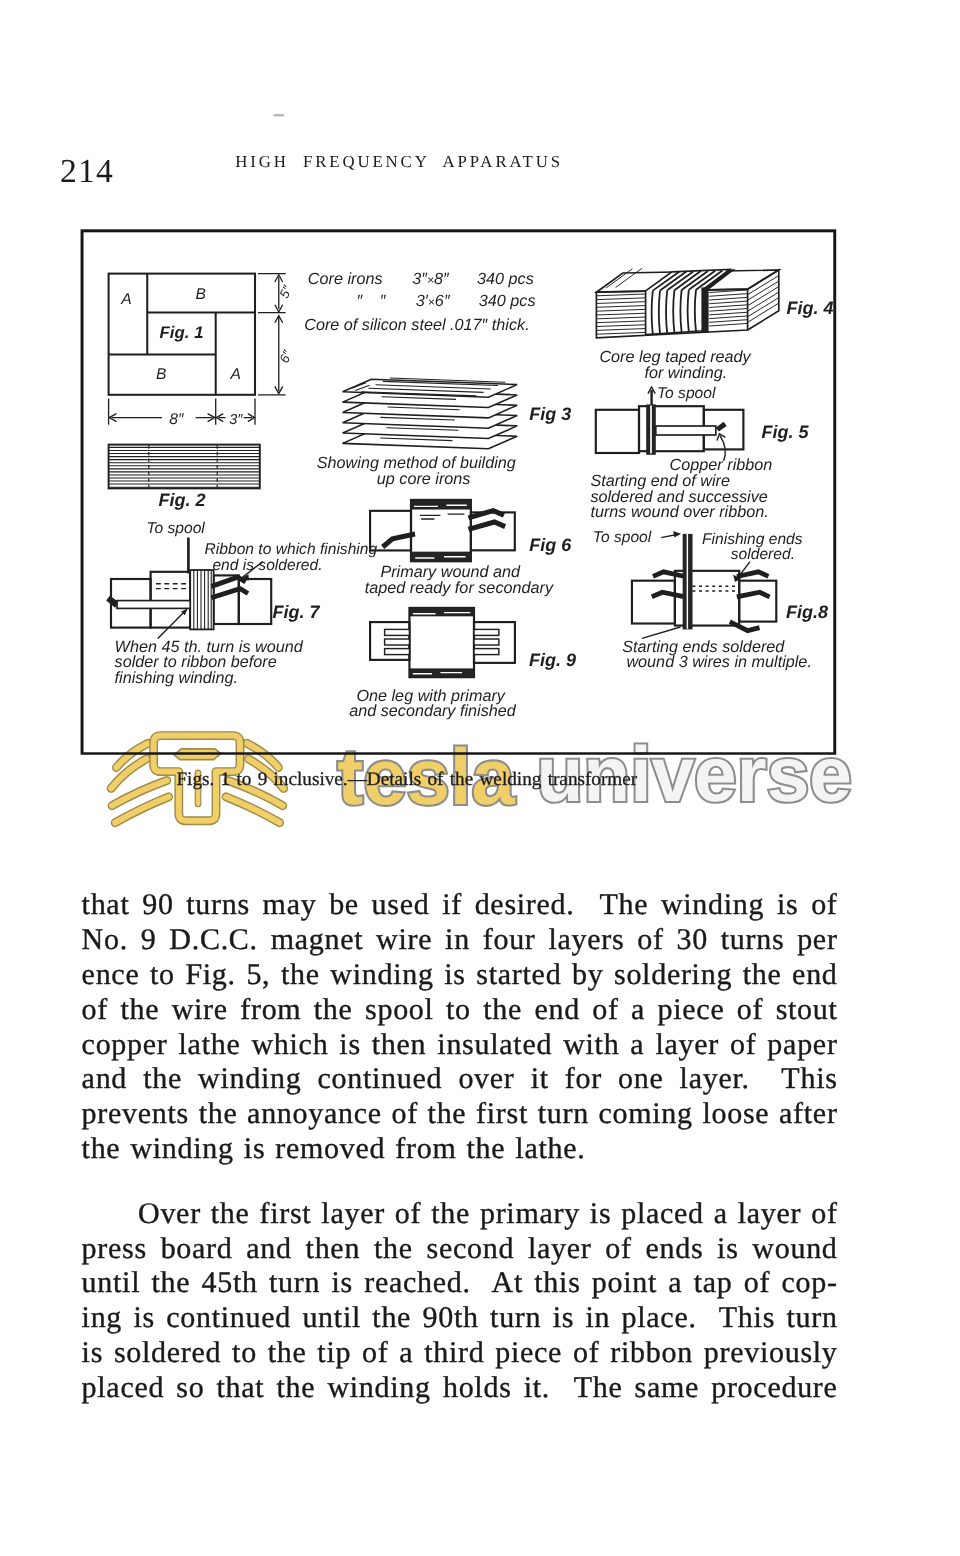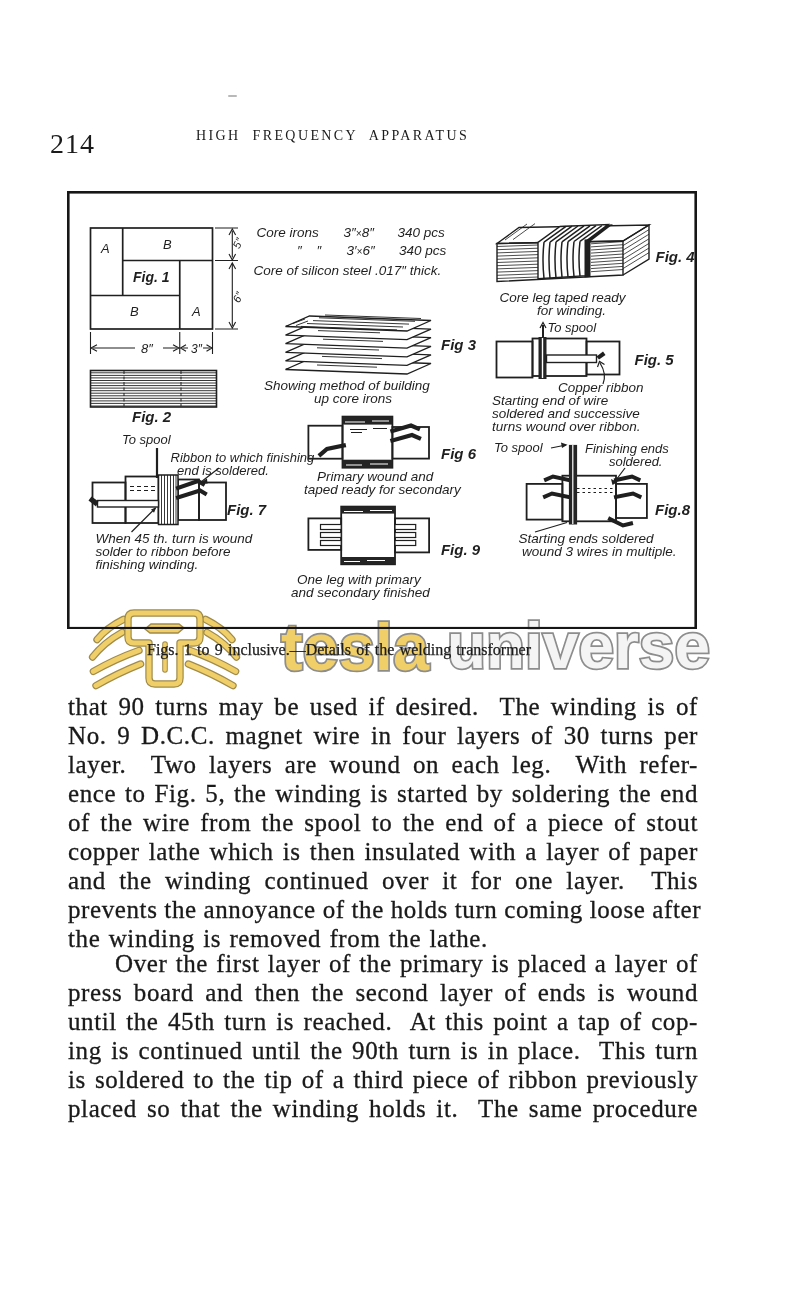--- a/index.html
+++ b/index.html
@@ -1,21 +1,21 @@
 <!DOCTYPE html>
 <html><head>
 <meta charset="utf-8">
 <style>
 html,body{margin:0;padding:0;}
 body{width:800px;height:1297px;background:#fff;position:relative;font-family:"Liberation Serif",serif;color:#1b1b1b;overflow:hidden;}
 .pagenum{position:absolute;left:50px;top:128px;font-size:28px;letter-spacing:1px;}
 .header{position:absolute;left:196px;top:128px;width:370px;font-size:14px;letter-spacing:2.4px;word-spacing:6px;white-space:nowrap;}
 .artifact{position:absolute;left:228px;top:95px;width:9px;height:2px;background:#b9b9b9;border-radius:1px;}
 .caption{position:absolute;left:147px;top:641px;width:384px;font-size:16px;text-align:justify;text-align-last:justify;white-space:nowrap;color:#1c1c1c;-webkit-text-stroke:0.25px #1c1c1c;}
-.body{position:absolute;left:68px;width:630px;font-size:25px;letter-spacing:0.6px;line-height:29px;color:#1a1a1a;-webkit-text-stroke:0.3px #1a1a1a;}
+.body{position:absolute;left:68px;width:630px;font-size:25px;letter-spacing:0.6px;line-height:29px;color:#1a1a1a;margin-top:48px;-webkit-text-stroke:0.3px #1a1a1a;}
 .body .ln{text-align:justify;text-align-last:justify;height:29px;white-space:nowrap;}
 .body .last{text-align:center;text-align-last:left;word-spacing:1.5px;}
 #p1{top:692px;}
 #p2{top:949px;}
 .ind{display:inline-block;width:47px;}
 </style>
 </head>
 <body>
 <div class="artifact"></div>
 <div class="pagenum">214</div>
@@ -262,26 +262,25 @@
 <text x="451.5" y="352">Starting ends soldered</text>
 <text x="455" y="365">wound 3 wires in multiple.</text>
 </g>
 </svg>
 
 <div class="caption">Figs. 1 to 9 inclusive.—Details of the welding transformer</div>
 
 <div class="body" id="p1">
 <div class="ln">that 90 turns may be used if desired.&nbsp; The winding is of</div>
 <div class="ln">No. 9 D.C.C. magnet wire in four layers of 30 turns per</div>
-<div class="ln">layer.&nbsp; Two layers are wound on each leg.&nbsp; With refer-</div>
 <div class="ln">ence to Fig. 5, the winding is started by soldering the end</div>
 <div class="ln">of the wire from the spool to the end of a piece of stout</div>
 <div class="ln">copper lathe which is then insulated with a layer of paper</div>
 <div class="ln">and the winding continued over it for one layer.&nbsp; This</div>
-<div class="ln">prevents the annoyance of the holds turn coming loose after</div>
+<div class="ln">prevents the annoyance of the first turn coming loose after</div>
 <div class="ln last">the winding is removed from the lathe.</div>
 </div>
 
 <div class="body" id="p2">
 <div class="ln"><span class="ind"></span>Over the first layer of the primary is placed a layer of</div>
 <div class="ln">press board and then the second layer of ends is wound</div>
 <div class="ln">until the 45th turn is reached.&nbsp; At this point a tap of cop-</div>
 <div class="ln">ing is continued until the 90th turn is in place.&nbsp; This turn</div>
 <div class="ln">is soldered to the tip of a third piece of ribbon previously</div>
 <div class="ln">placed so that the winding holds it.&nbsp; The same procedure</div>

